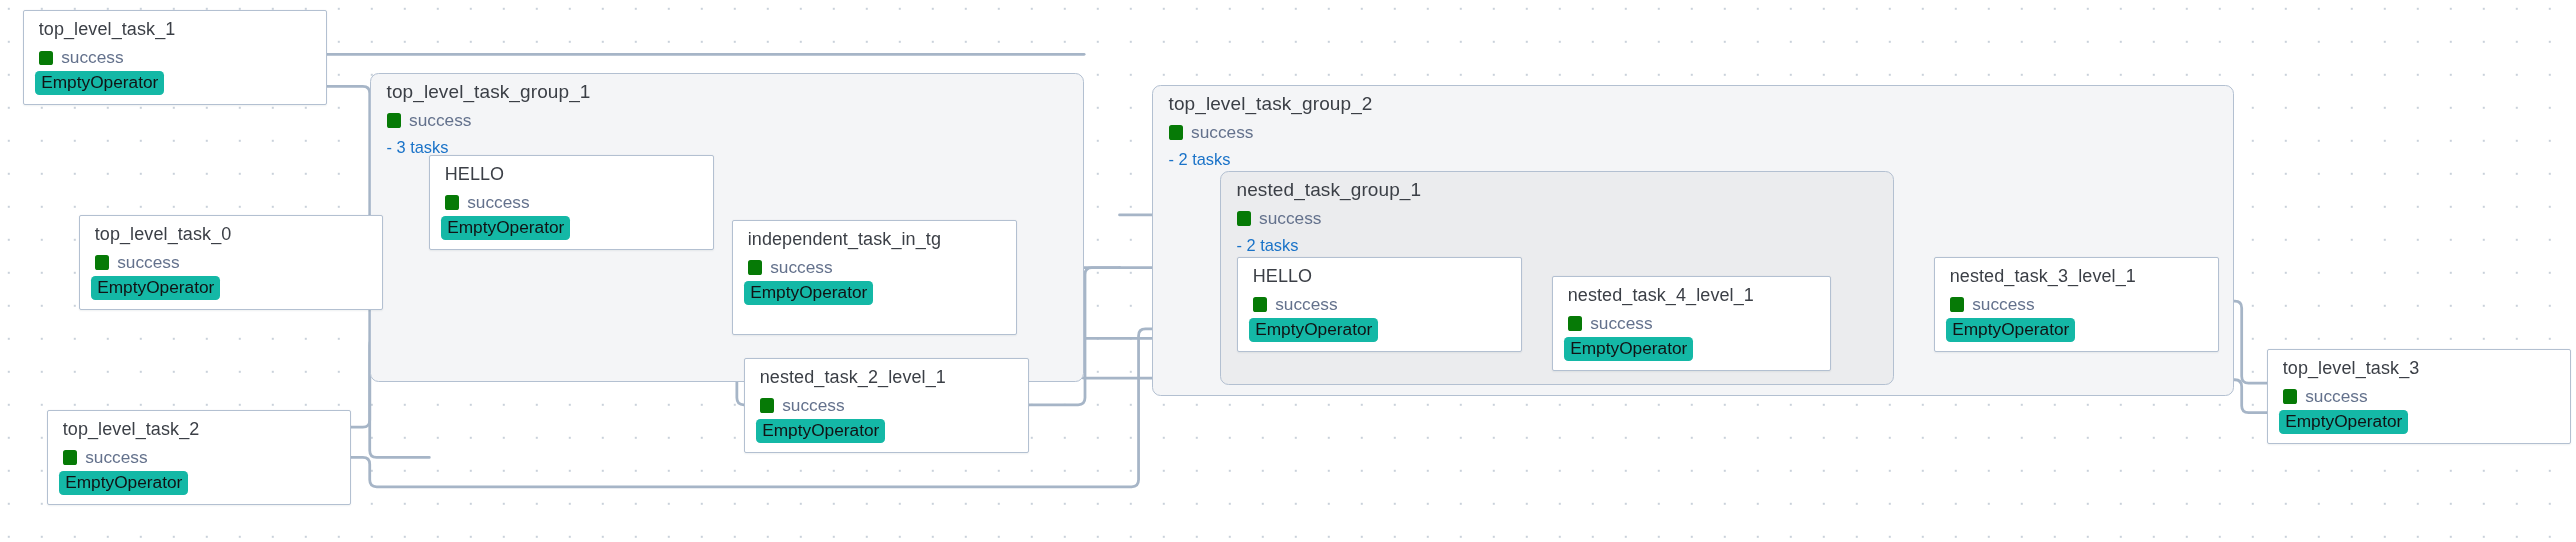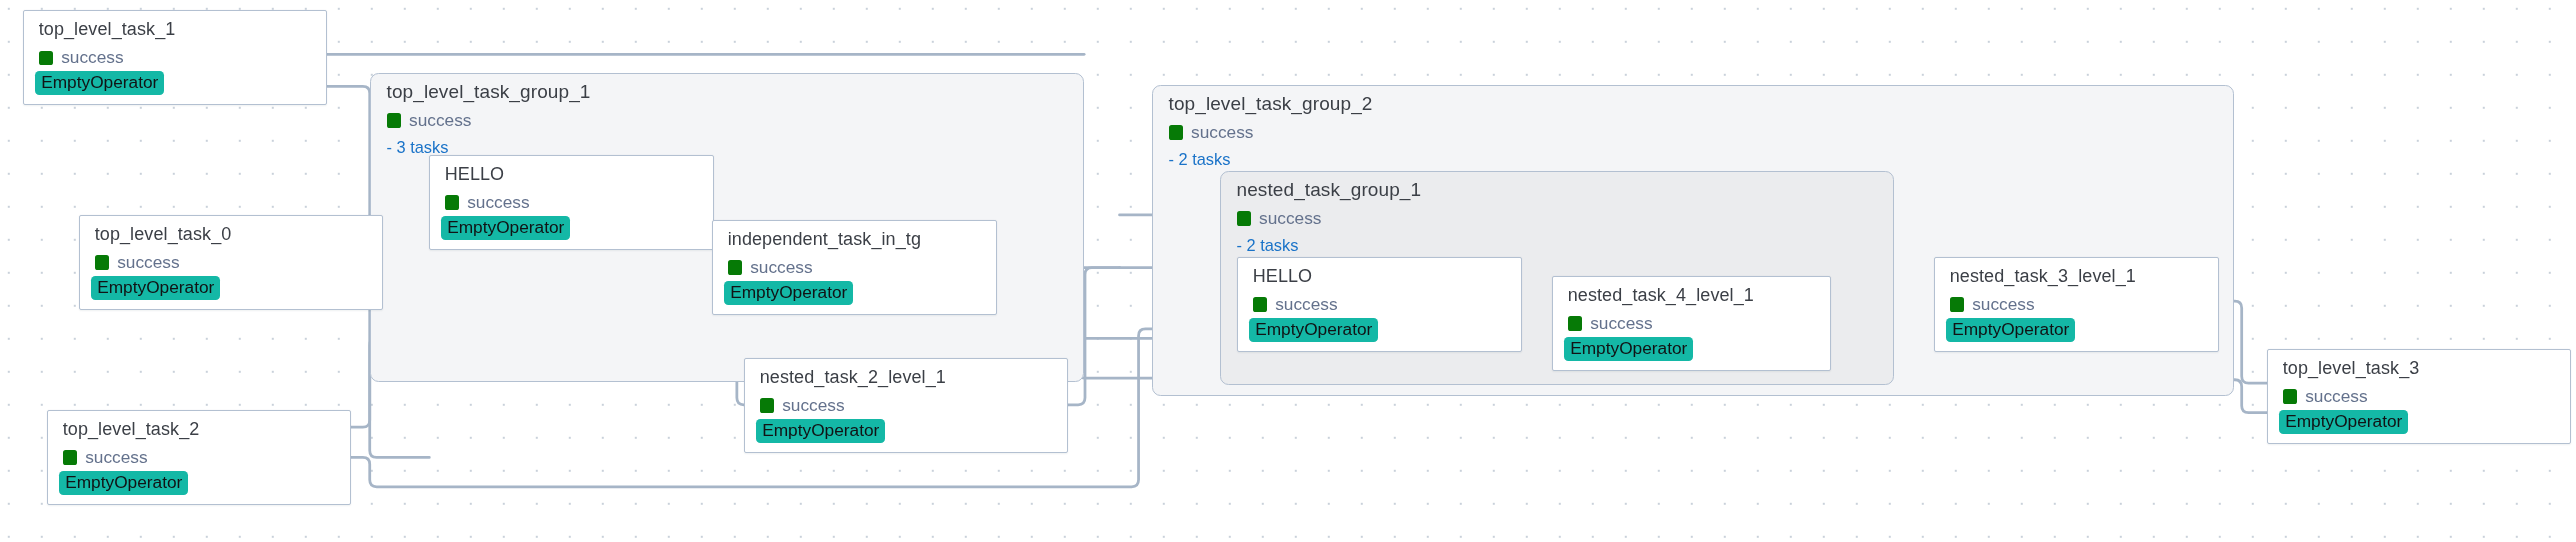--- a/index.html
+++ b/index.html
@@ -224,30 +224,30 @@
 
   <div class="node" style="left:429px; top:155px; width:285px; height:95px;">
     <div class="node-title">HELLO</div>
     <div class="node-status">
       <span class="sq"></span>
       <span class="status-text">success</span>
     </div>
     <div class="node-op">EmptyOperator</div>
   </div>
 
-  <div class="node" style="left:712px; top:220px; width:285px; height:95px;">
+  <div class="node" style="left:732px; top:220px; width:285px; height:115px;">
     <div class="node-title">independent_task_in_tg</div>
     <div class="node-status">
       <span class="sq"></span>
       <span class="status-text">success</span>
     </div>
     <div class="node-op">EmptyOperator</div>
   </div>
 
-  <div class="node" style="left:744px; top:358px; width:324px; height:95px;">
+  <div class="node" style="left:744px; top:358px; width:285px; height:95px;">
     <div class="node-title">nested_task_2_level_1</div>
     <div class="node-status">
       <span class="sq"></span>
       <span class="status-text">success</span>
     </div>
     <div class="node-op">EmptyOperator</div>
   </div>
 
   <div class="node" style="left:1237px; top:257px; width:285px; height:95px;">
     <div class="node-title">HELLO</div>

